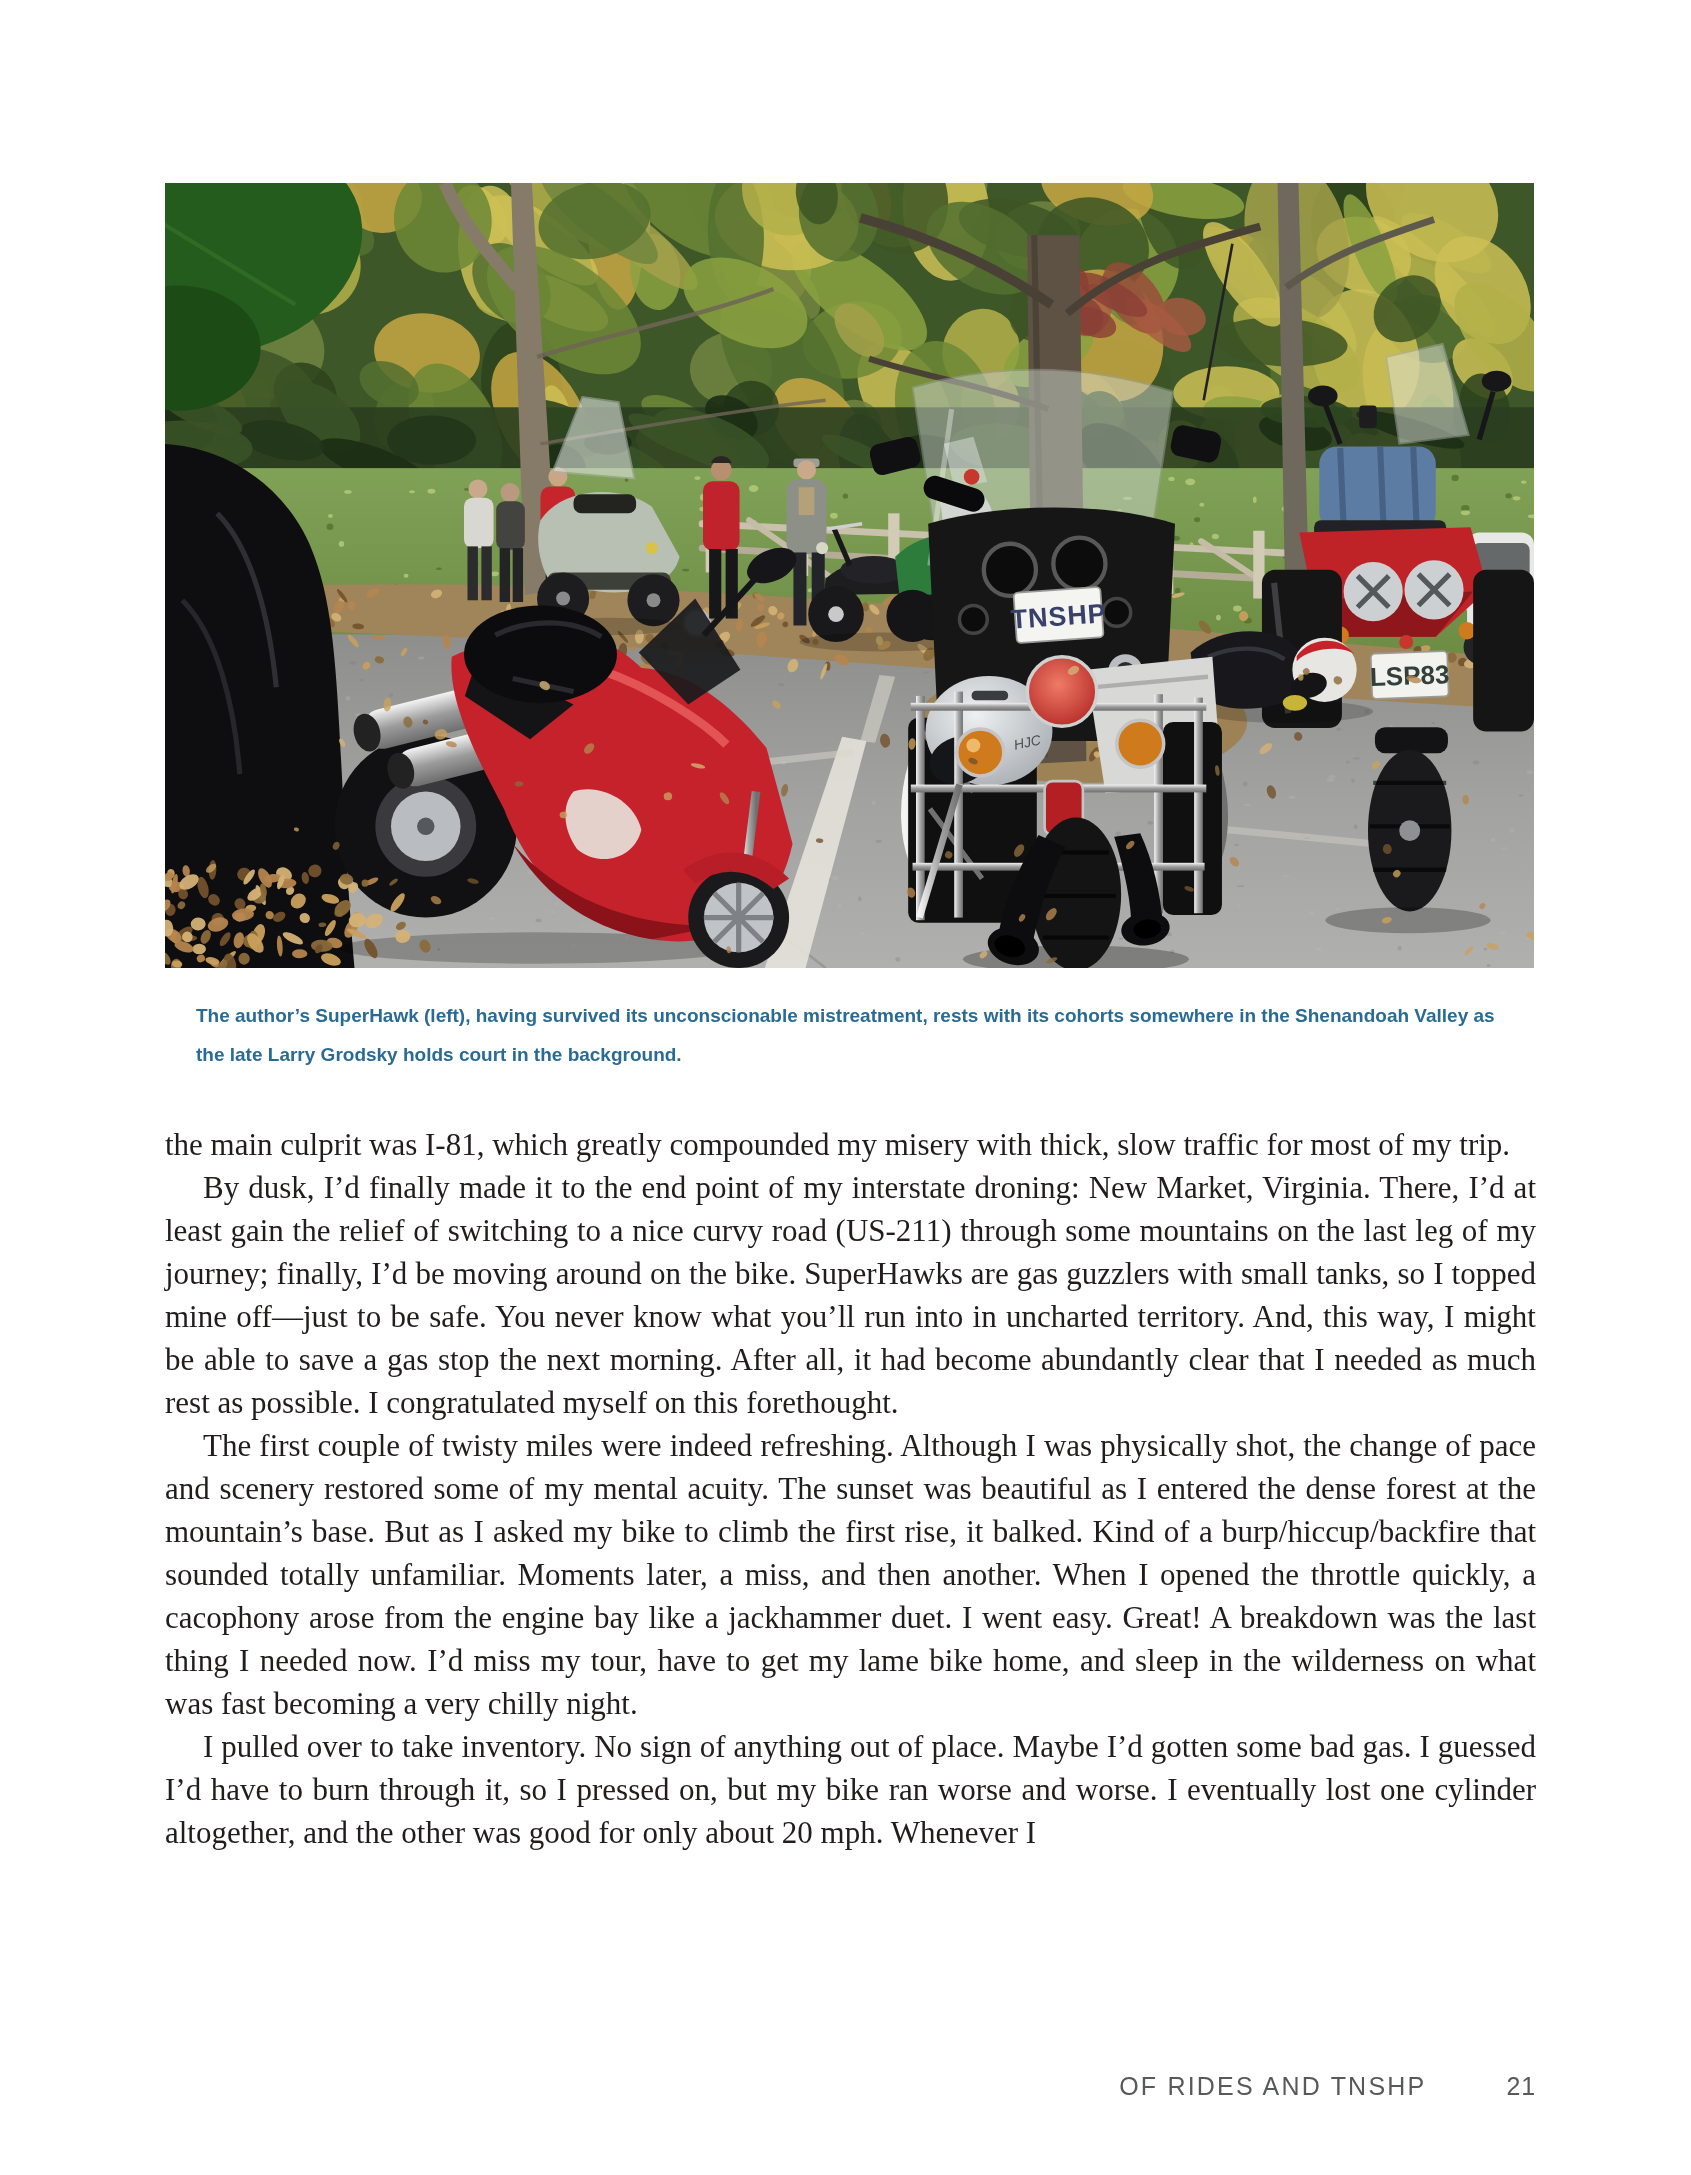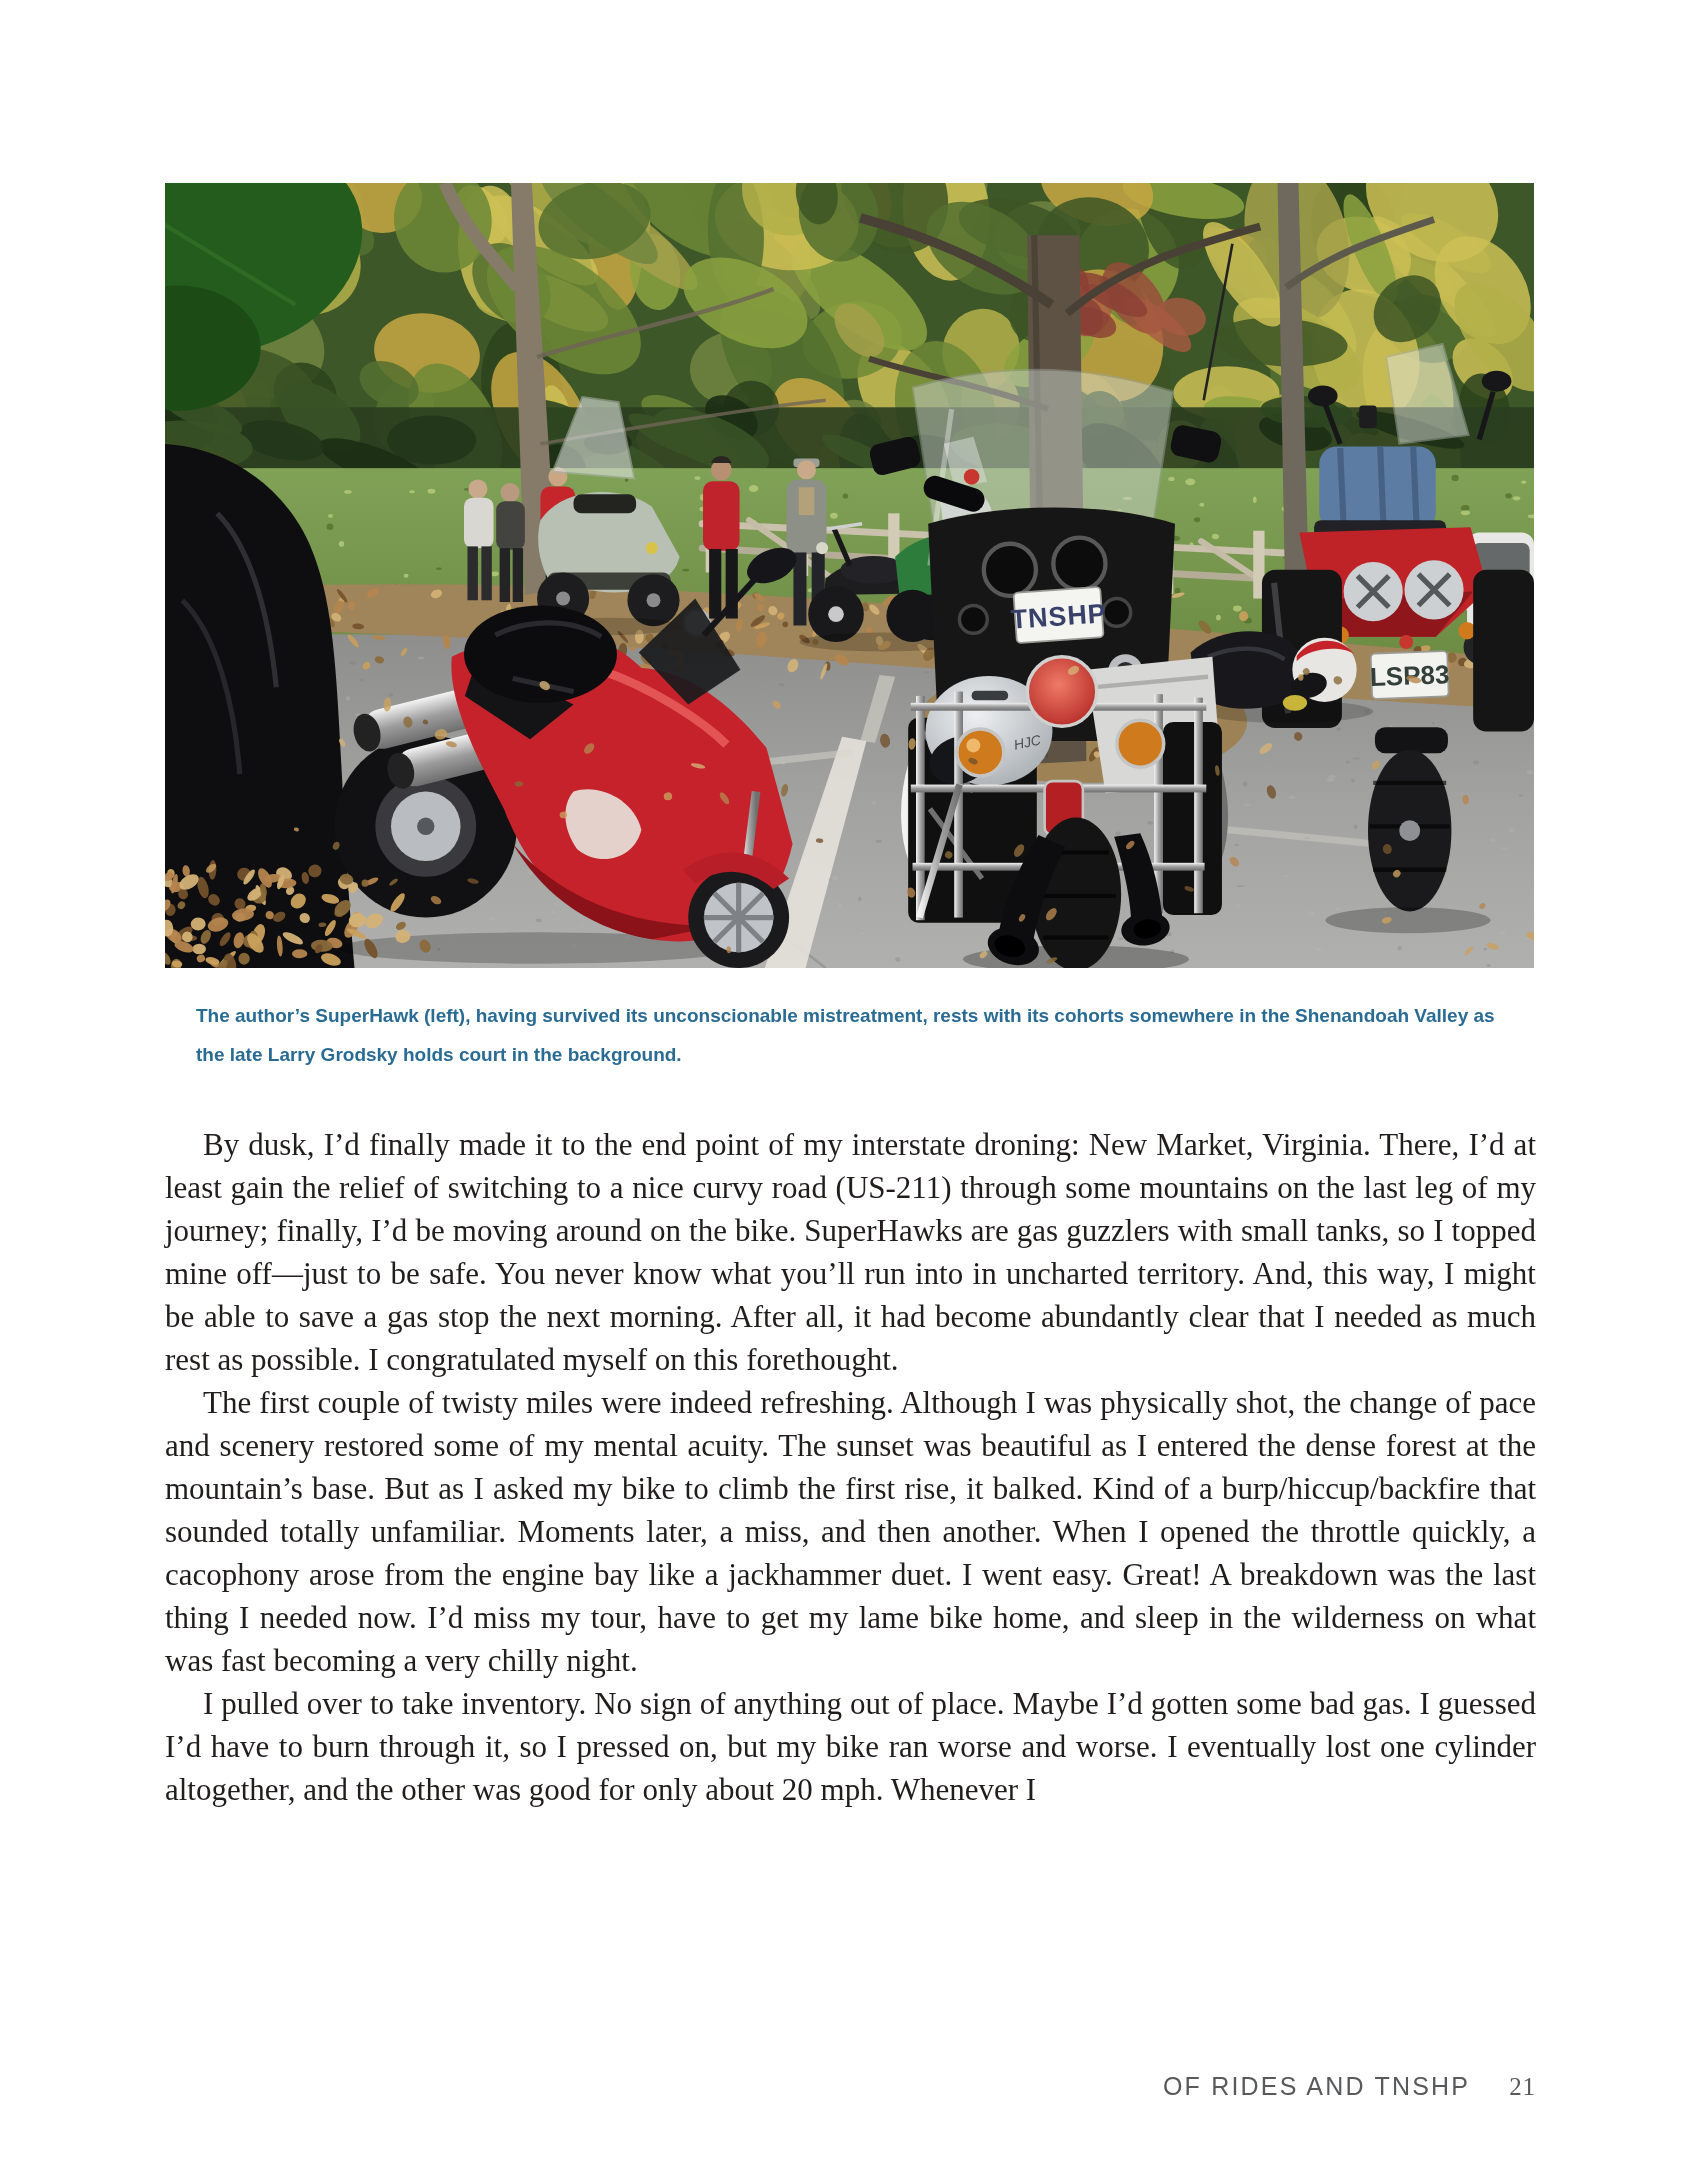--- a/index.html
+++ b/index.html
@@ -20,21 +20,21 @@
     position:absolute;left:165px;top:1123px;width:1371px;
     font-size:31px;line-height:43px;text-align:justify;
   }
   .bodytext p{margin:0;text-indent:38px;}
   .bodytext p.first{text-indent:0;}
   .footer{
     position:absolute;left:165px;top:2072px;width:1371px;text-align:right;
     font-family:"Liberation Sans",sans-serif;font-size:25px;letter-spacing:2.2px;
     color:var(--footer-color,#58595b);
   }
-  .footer .pagenum{margin-left:39px;letter-spacing:0.9px;font-family:Liberation Serif, serif;}
+  .footer .pagenum{margin-left:80px;letter-spacing:0.9px;}
   text{font-family:"Liberation Sans",sans-serif;}
 </style>
 </head>
 <body>
 
 <div class="page" style="--caption-color: #2a6b94; --footer-color: #58595b; --body-color: #211d1c;">
 
   <div class="photo">
     <svg viewBox="0 0 1575 903" preserveAspectRatio="none">
       <defs>
@@ -1250,20 +1250,21 @@
           <ellipse cx="1500.1379593857564" cy="883.1067912753206" rx="6.756015177816153" ry="2.386841512285173" fill="#caa05c" opacity="0.8" transform="rotate(132.16303494293243 1500.1379593857564 883.1067912753206)"></ellipse>
           <ellipse cx="859.5179224619642" cy="645.302043779986" rx="6.750335787422955" ry="4.061978687532246" fill="#caa05c" opacity="0.8" transform="rotate(95.96213686745614 859.5179224619642 645.302043779986)"></ellipse>
           <ellipse cx="1210.6634534779005" cy="675.7940471840557" rx="6.102513497695327" ry="2.4641061006113887" fill="#8a6a3a" opacity="0.8" transform="rotate(81.8165989452973 1210.6634534779005 675.7940471840557)"></ellipse>
         </g>
     </svg>
   </div>
 
   <div class="caption">The author’s SuperHawk (left), having survived its unconscionable mistreatment, rests with its cohorts somewhere in the Shenandoah Valley as the late Larry Grodsky holds court in the background.</div>
 
   <div class="bodytext">
+    <p class="first">the main culprit was I-81, which greatly compounded my misery with thick, slow traffic for most of my trip.</p>
     <p>By dusk, I’d finally made it to the end point of my interstate droning: New Market, Virginia. There, I’d at least gain the relief of switching to a nice curvy road (US-211) through some mountains on the last leg of my journey; finally, I’d be moving around on the bike. SuperHawks are gas guzzlers with small tanks, so I topped mine off—just to be safe. You never know what you’ll run into in uncharted territory. And, this way, I might be able to save a gas stop the next morning. After all, it had become abundantly clear that I needed as much rest as possible. I congratulated myself on this forethought.</p>
     <p>The first couple of twisty miles were indeed refreshing. Although I was physically shot, the change of pace and scenery restored some of my mental acuity. The sunset was beautiful as I entered the dense forest at the mountain’s base. But as I asked my bike to climb the first rise, it balked. Kind of a burp/hiccup/backfire that sounded totally unfamiliar. Moments later, a miss, and then another. When I opened the throttle quickly, a cacophony arose from the engine bay like a jackhammer duet. I went easy. Great! A breakdown was the last thing I needed now. I’d miss my tour, have to get my lame bike home, and sleep in the wilderness on what was fast becoming a very chilly night.</p>
     <p>I pulled over to take inventory. No sign of anything out of place. Maybe I’d gotten some bad gas. I guessed I’d have to burn through it, so I pressed on, but my bike ran worse and worse. I eventually lost one cylinder altogether, and the other was good for only about 20 mph. Whenever I</p>
   </div>
 
   <div class="footer">
     <span>OF RIDES AND TNSHP</span><span class="pagenum">21</span>
   </div>
 
 </div>

